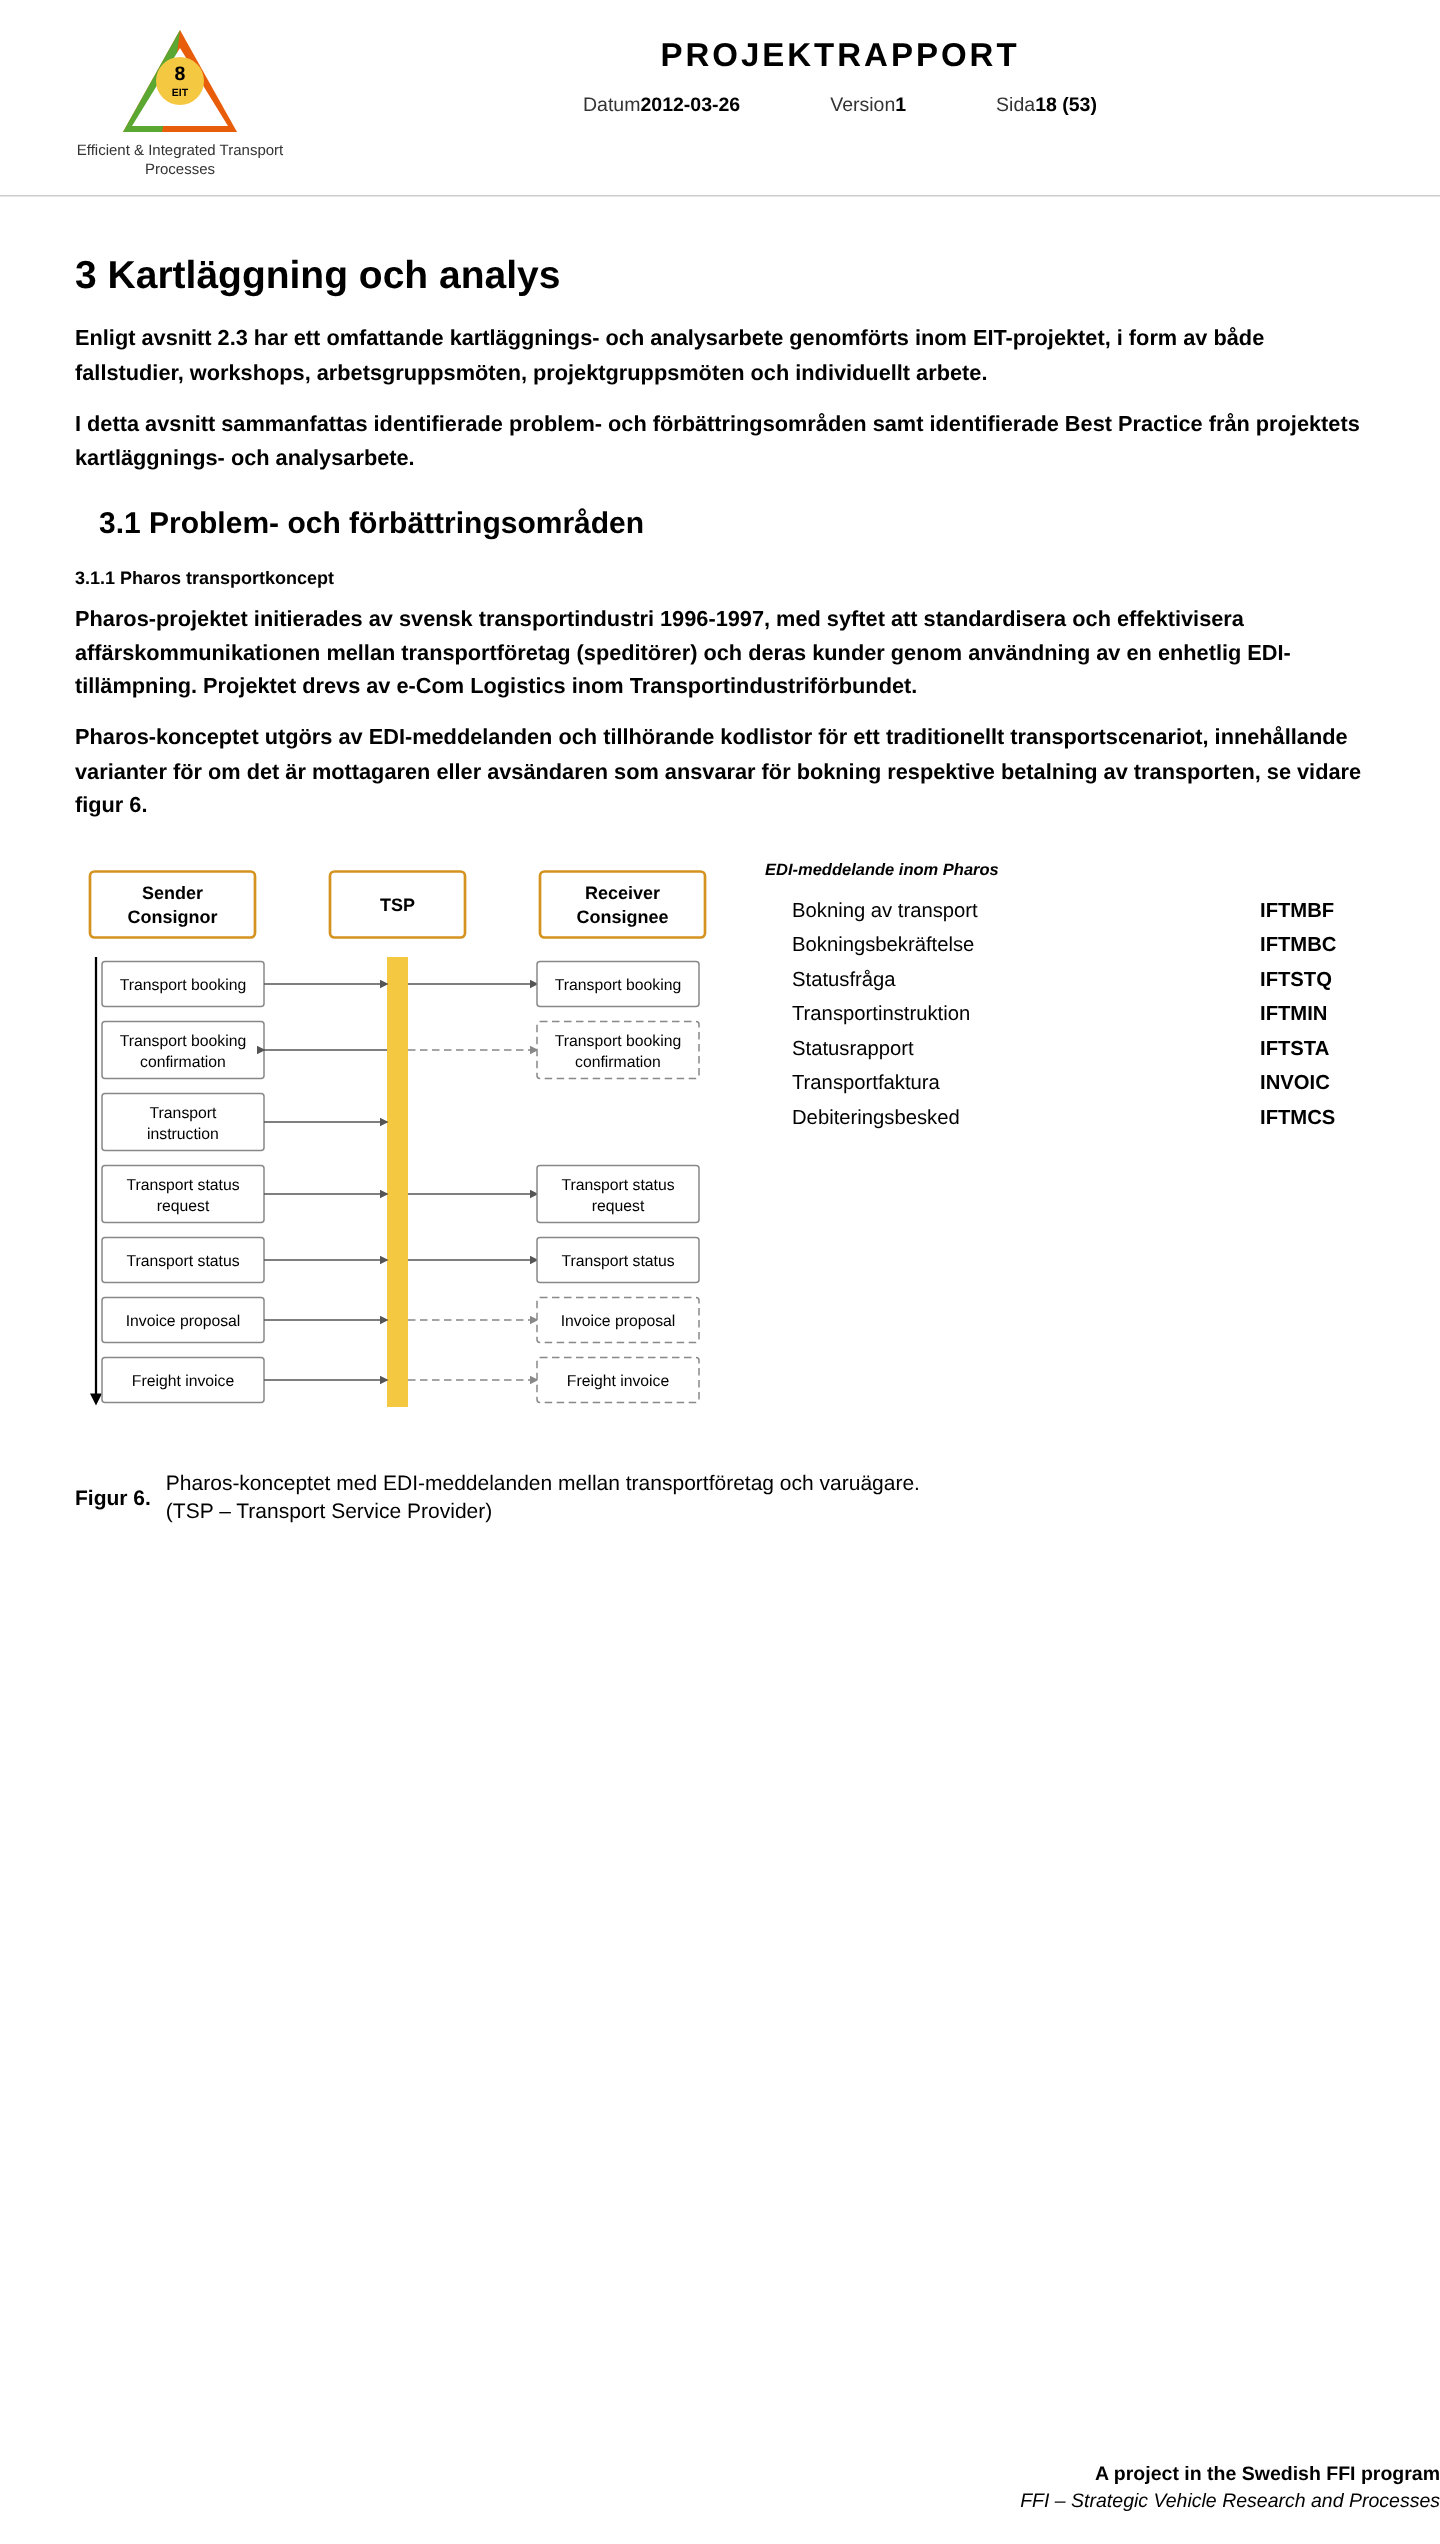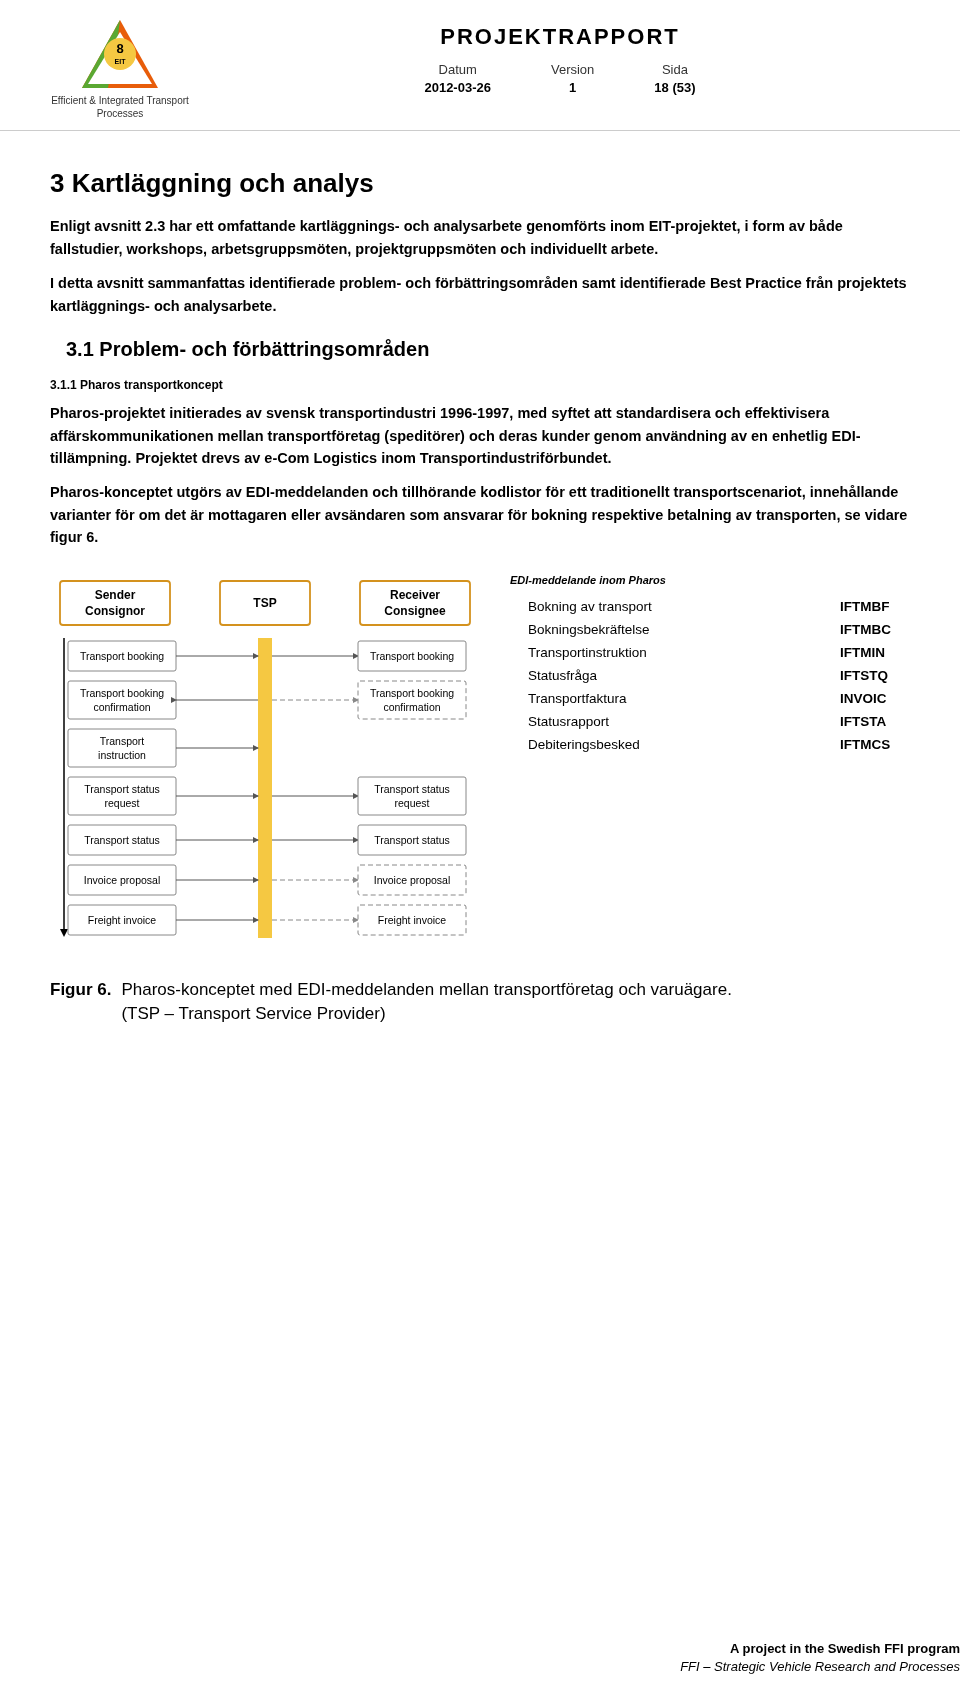--- a/index.html
+++ b/index.html
@@ -63,21 +63,21 @@
       letter-spacing: 2px;
       margin-bottom: 8px;
     }
     .header-meta {
       display: flex;
       gap: 60px;
       font-size: 13px;
     }
     .header-meta-item {
       display: flex;
-      flex-direction: column;
+      flex-direction: row;
       align-items: center;
     }
     .header-meta-label {
       font-weight: normal;
       color: #333;
     }
     .header-meta-value {
       font-weight: bold;
     }
     
@@ -143,24 +143,25 @@
     .edi-list li span:first-child {
       flex: 1;
     }
     .edi-list li span:last-child {
       font-weight: bold;
       min-width: 70px;
     }
 
     
     .figure-caption {
-      font-size: 17px;
+      font-size: 14px;
       margin-top: 10px;
       display: flex;
       gap: 10px;
+      align-items: center;
     }
     .figure-label {
       font-weight: bold;
       white-space: nowrap;
     }
 
     
     .footer {
       position: absolute;
       bottom: 20px;
@@ -347,34 +348,34 @@
         <ul class="edi-list">
           <li>
               <span>Bokning av transport</span>
               <span>IFTMBF</span>
             </li>
           <li>
               <span>Bokningsbekräftelse</span>
               <span>IFTMBC</span>
             </li>
           <li>
+              <span>Statusfråga</span>
+              <span>IFTSTQ</span>
+            </li>
+          <li>
               <span>Transportinstruktion</span>
               <span>IFTMIN</span>
             </li>
           <li>
-              <span>Statusfråga</span>
-              <span>IFTSTQ</span>
+              <span>Statusrapport</span>
+              <span>IFTSTA</span>
             </li>
           <li>
               <span>Transportfaktura</span>
               <span>INVOIC</span>
-            </li>
-          <li>
-              <span>Statusrapport</span>
-              <span>IFTSTA</span>
             </li>
           <li>
               <span>Debiteringsbesked</span>
               <span>IFTMCS</span>
             </li>
         </ul>
       </div>
     </div>
 
     <div class="figure-caption">

